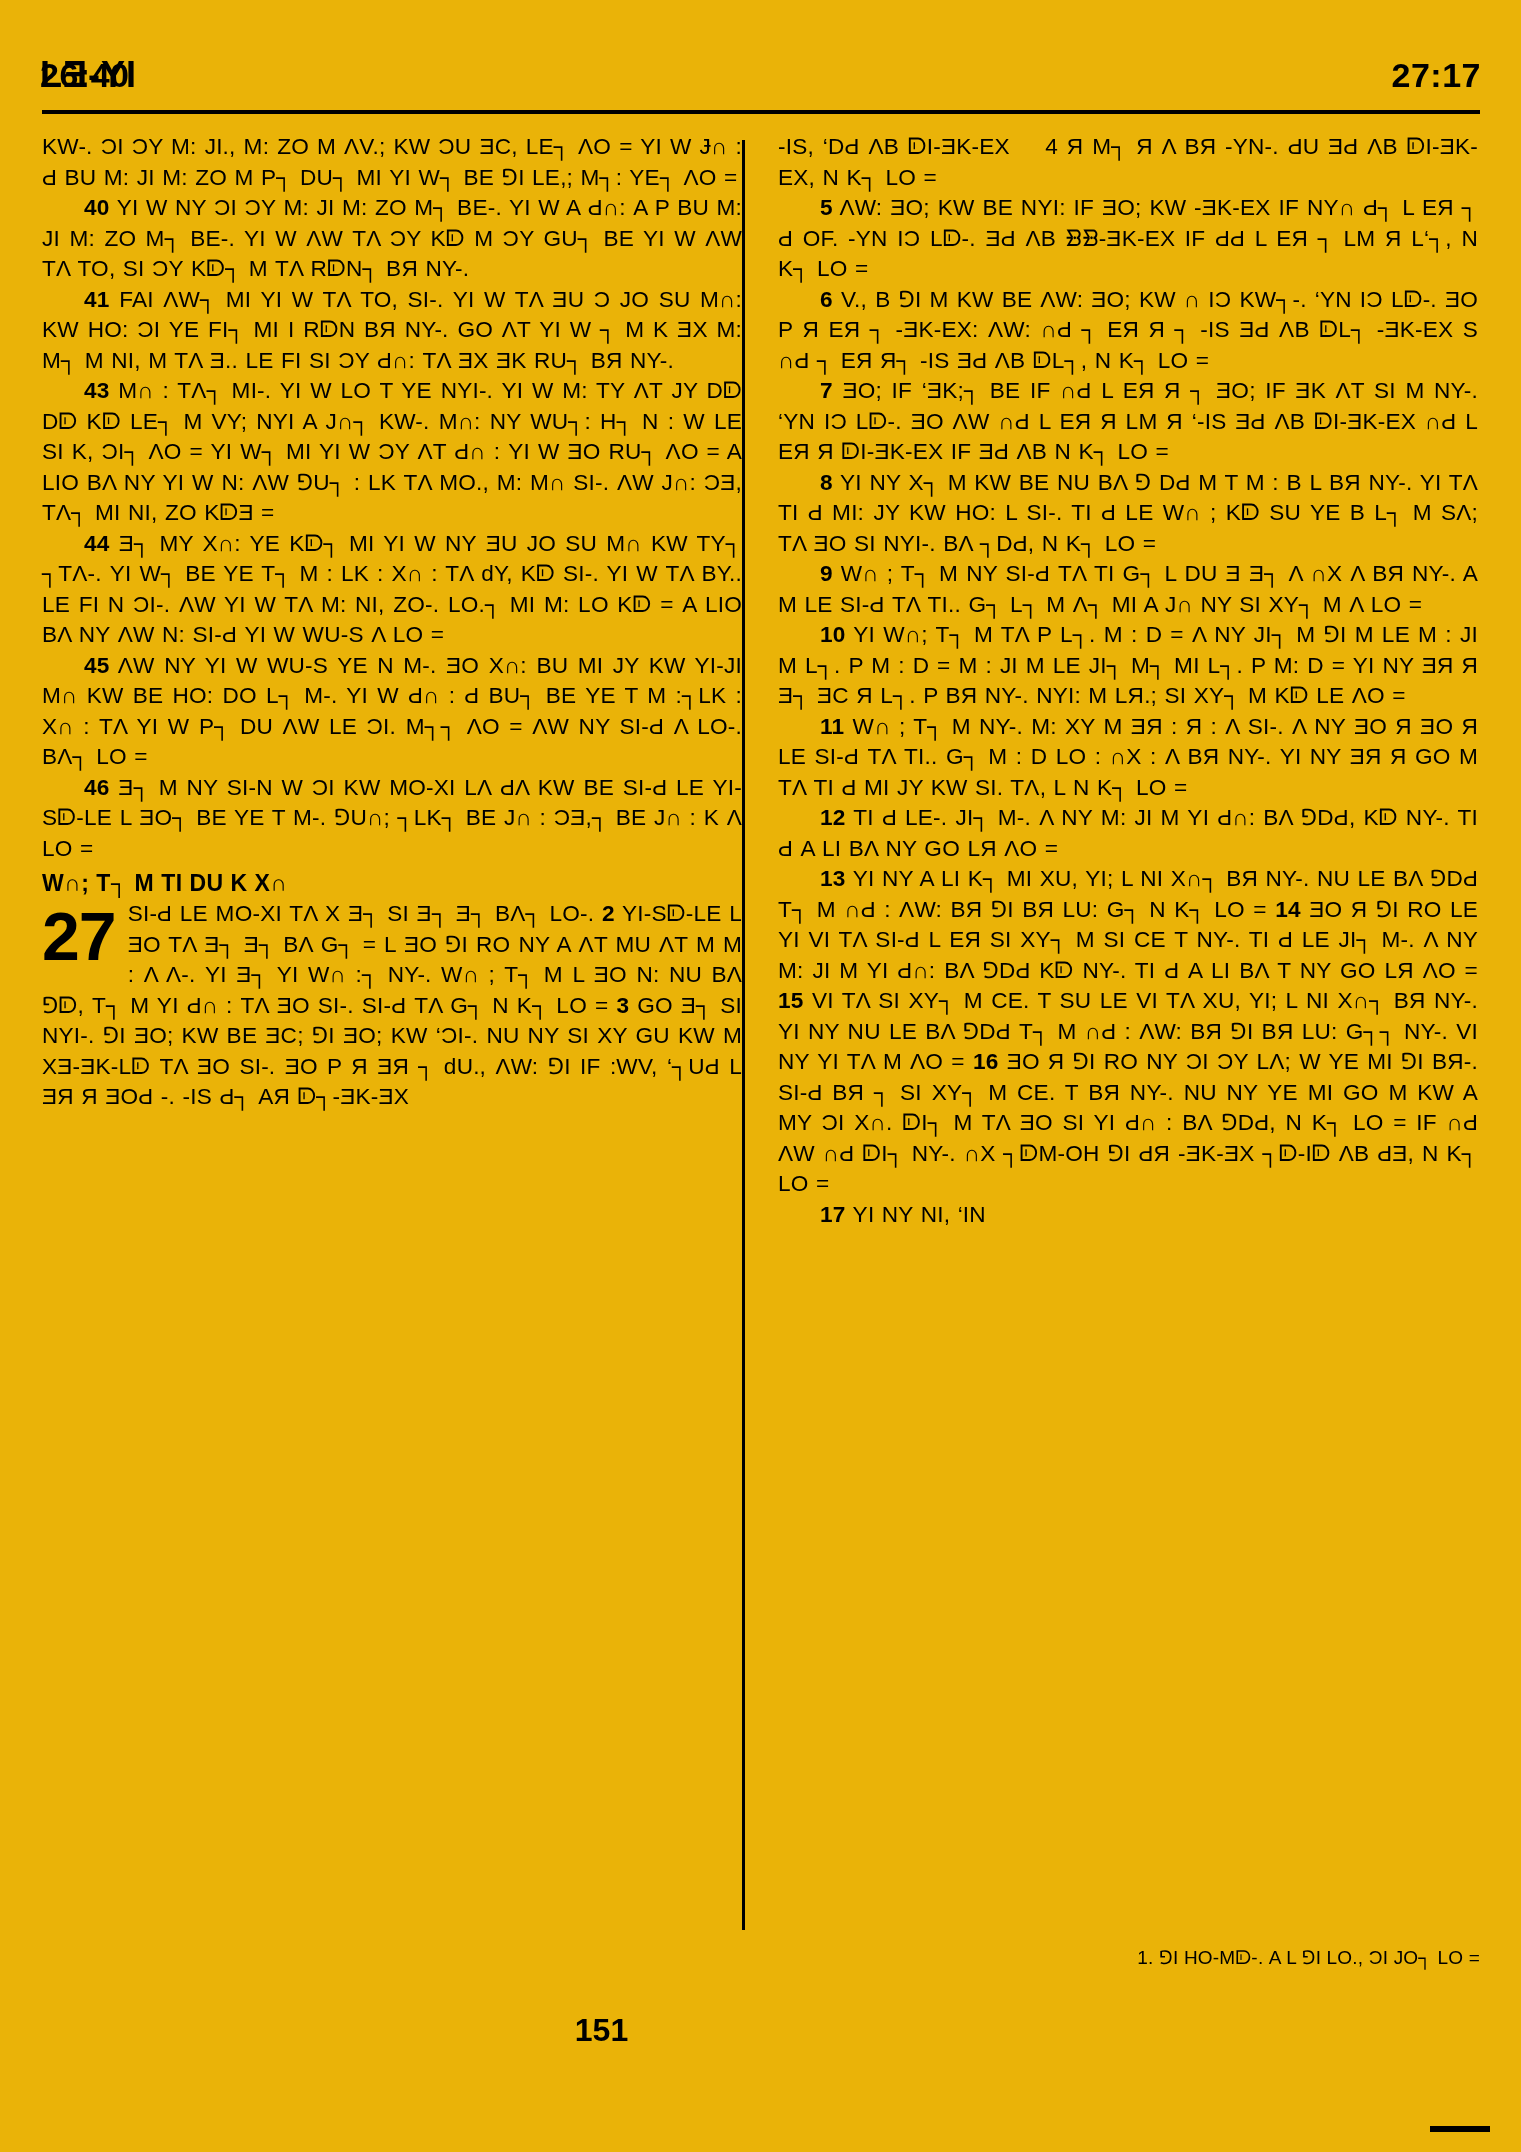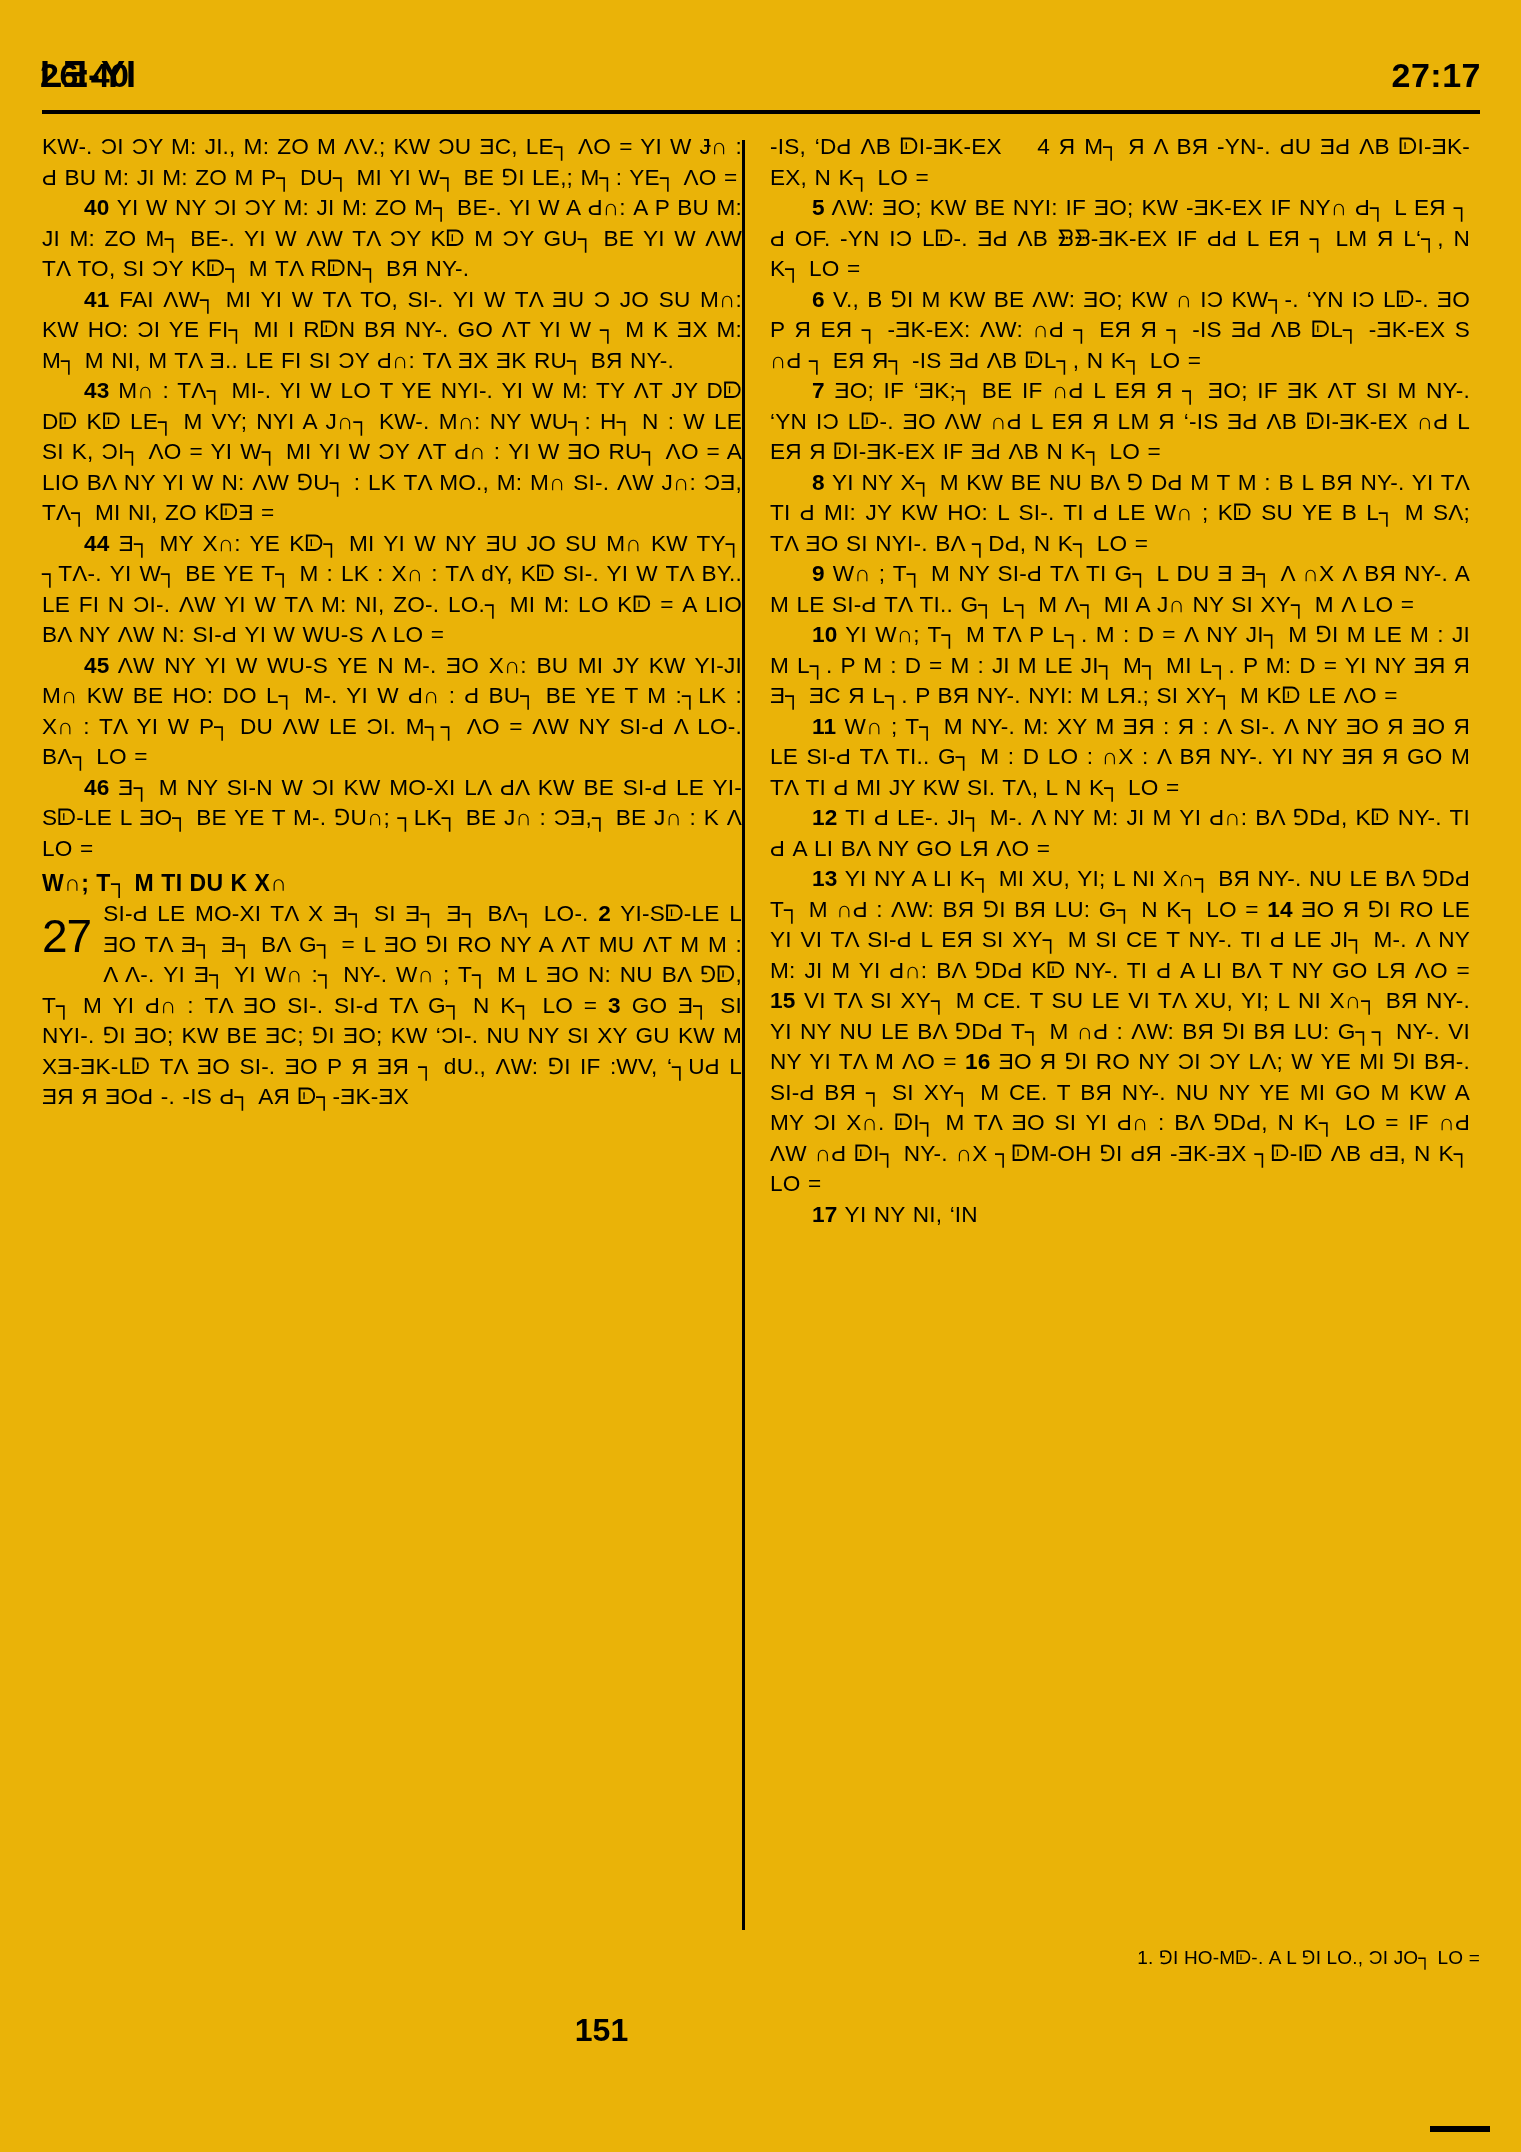--- a/index.html
+++ b/index.html
@@ -55,21 +55,21 @@
     background: #000;
   }
   
   .columns {
     position: absolute;
     left: 42px;
     top: 132px;
     width: 1438px;
     height: 1790px;
     display: flex;
-    gap: 28px;
+    gap: 36px;
   }
   .col {
     width: 700px;
     position: relative;
   }
   .col-divider {
     position: absolute;
     left: 742px;
     top: 140px;
     width: 3px;
@@ -100,22 +100,22 @@
     text-align: left;
     letter-spacing: 0.5px;
   }
   
   .chapter-block {
     position: relative;
     min-height: 96px;
   }
   .dropcap {
     float: left;
-    font-size: 46px;
-    font-weight: normal;
+    font-size: 68px;
+    font-weight: bold;
     line-height: 62px;
     padding: 6px 12px 0 0;
     letter-spacing: -1px;
   }
   .footnote {
     position: absolute;
     left: 42px;
     top: 1944px;
     width: 1438px;
     text-align: right;

